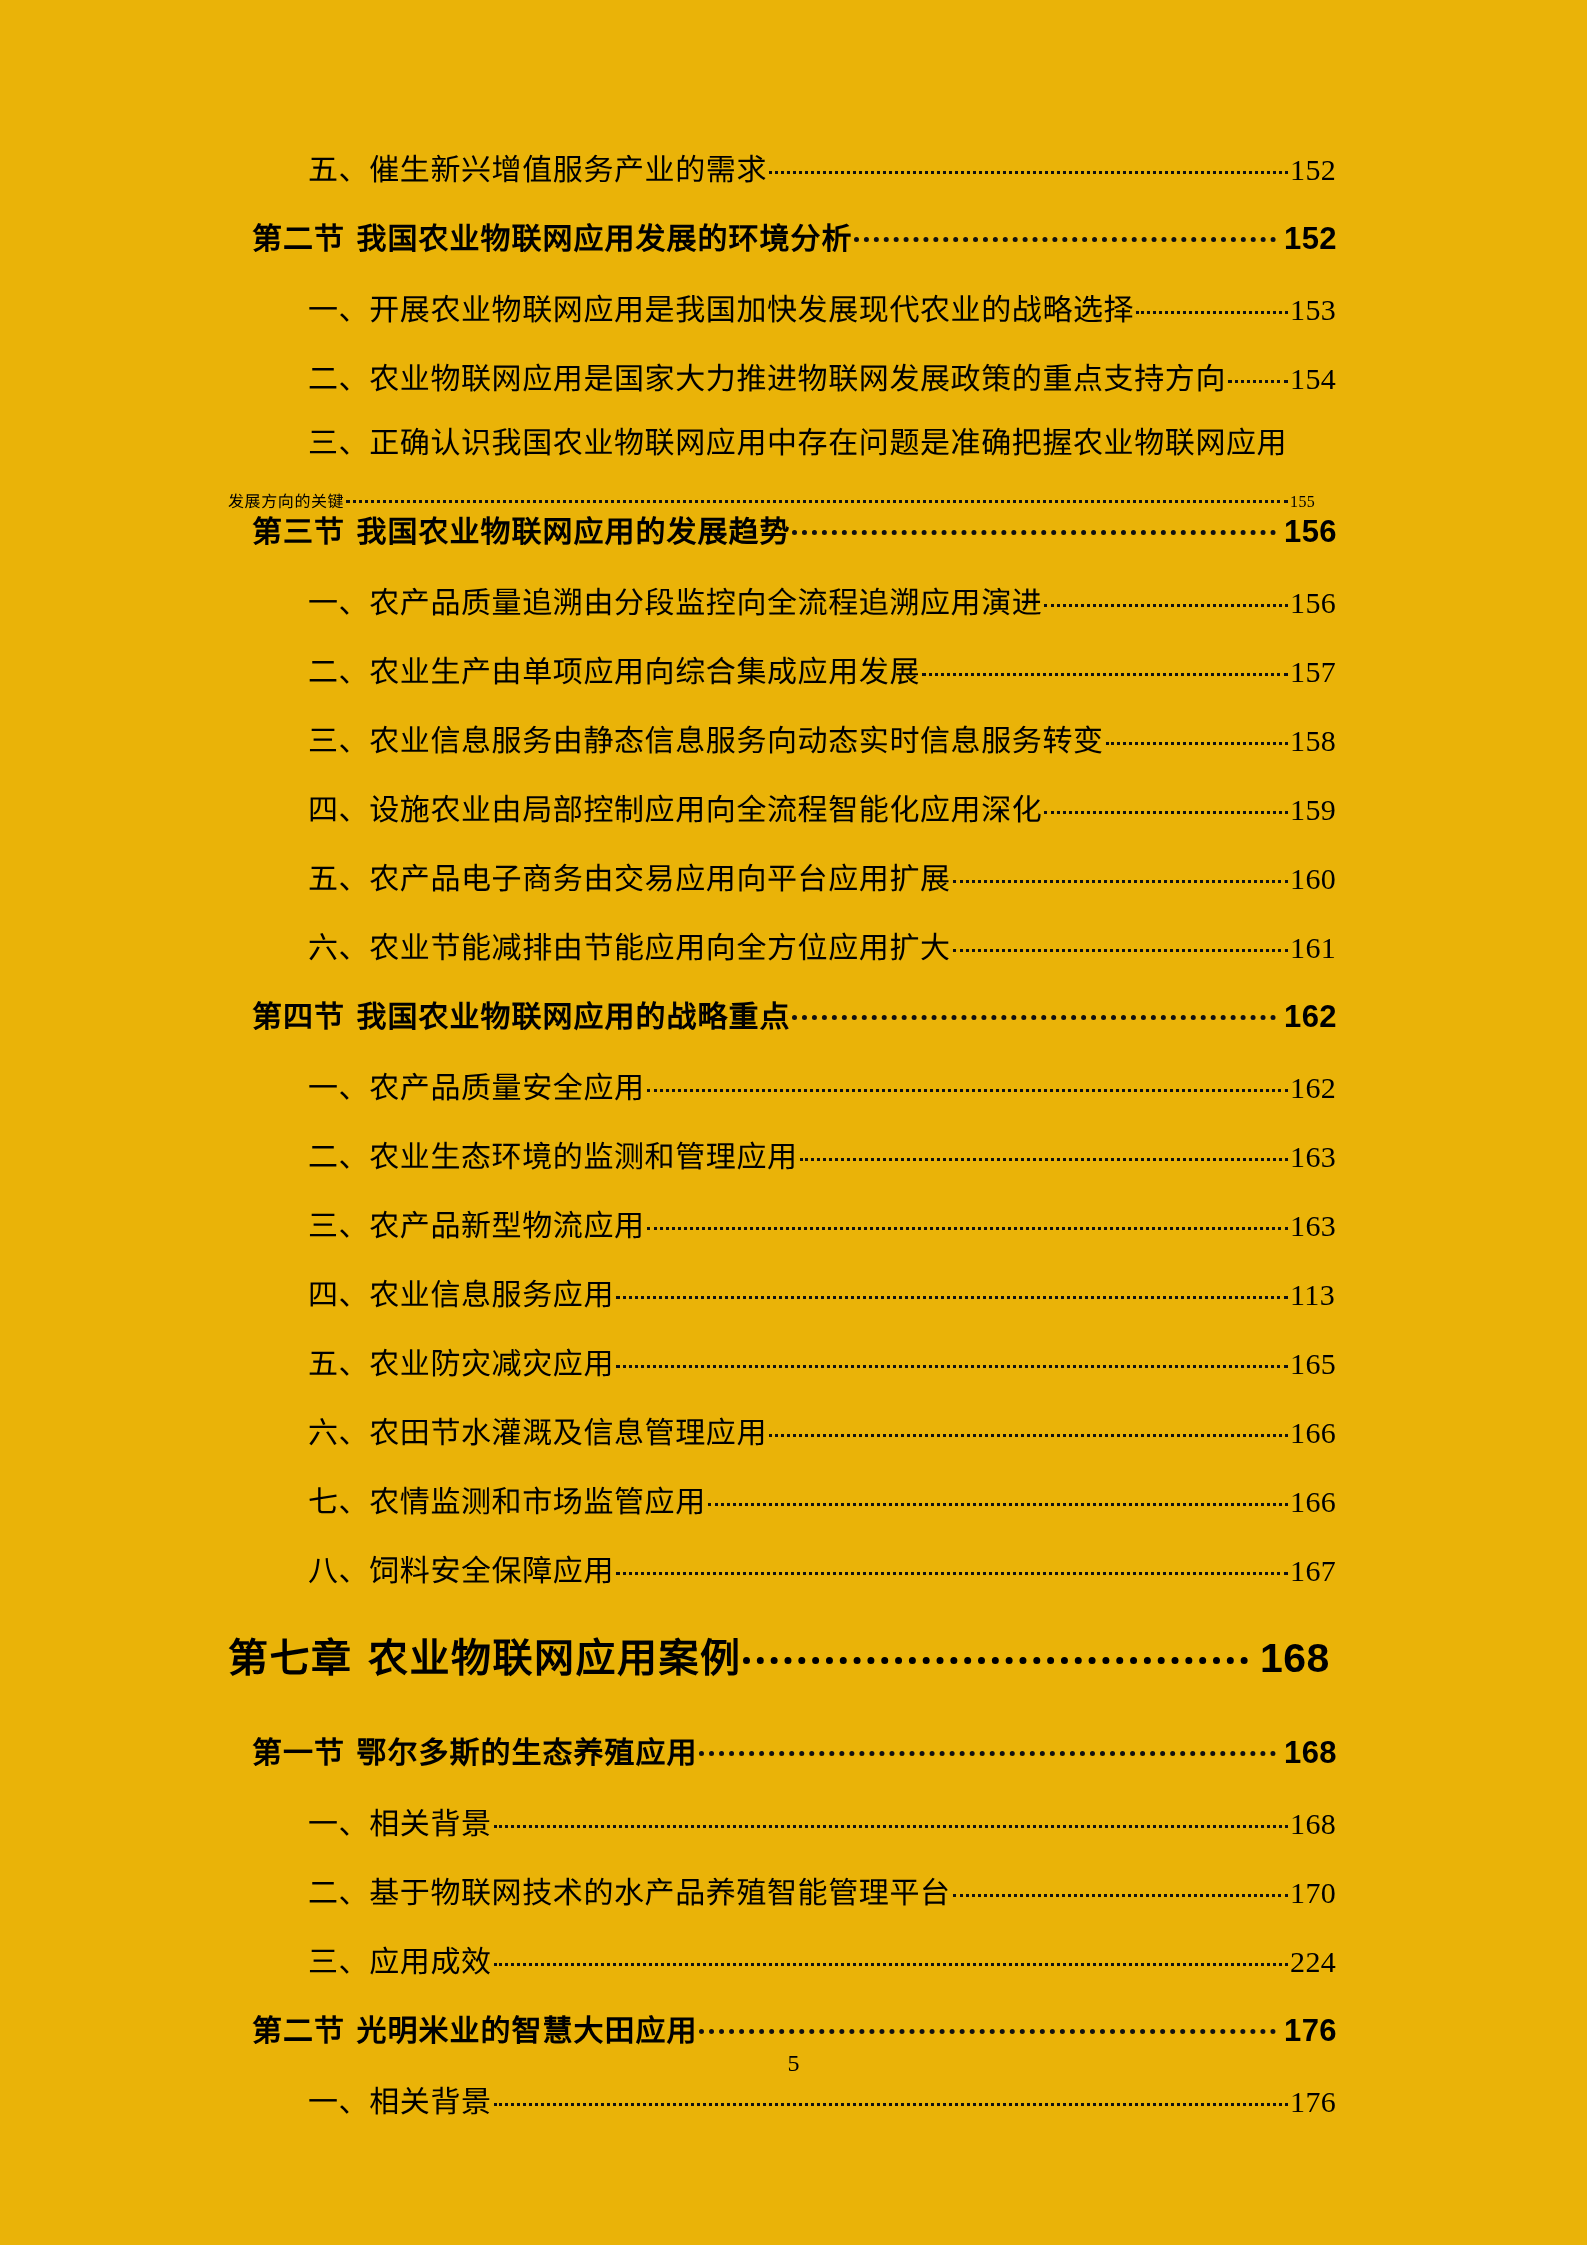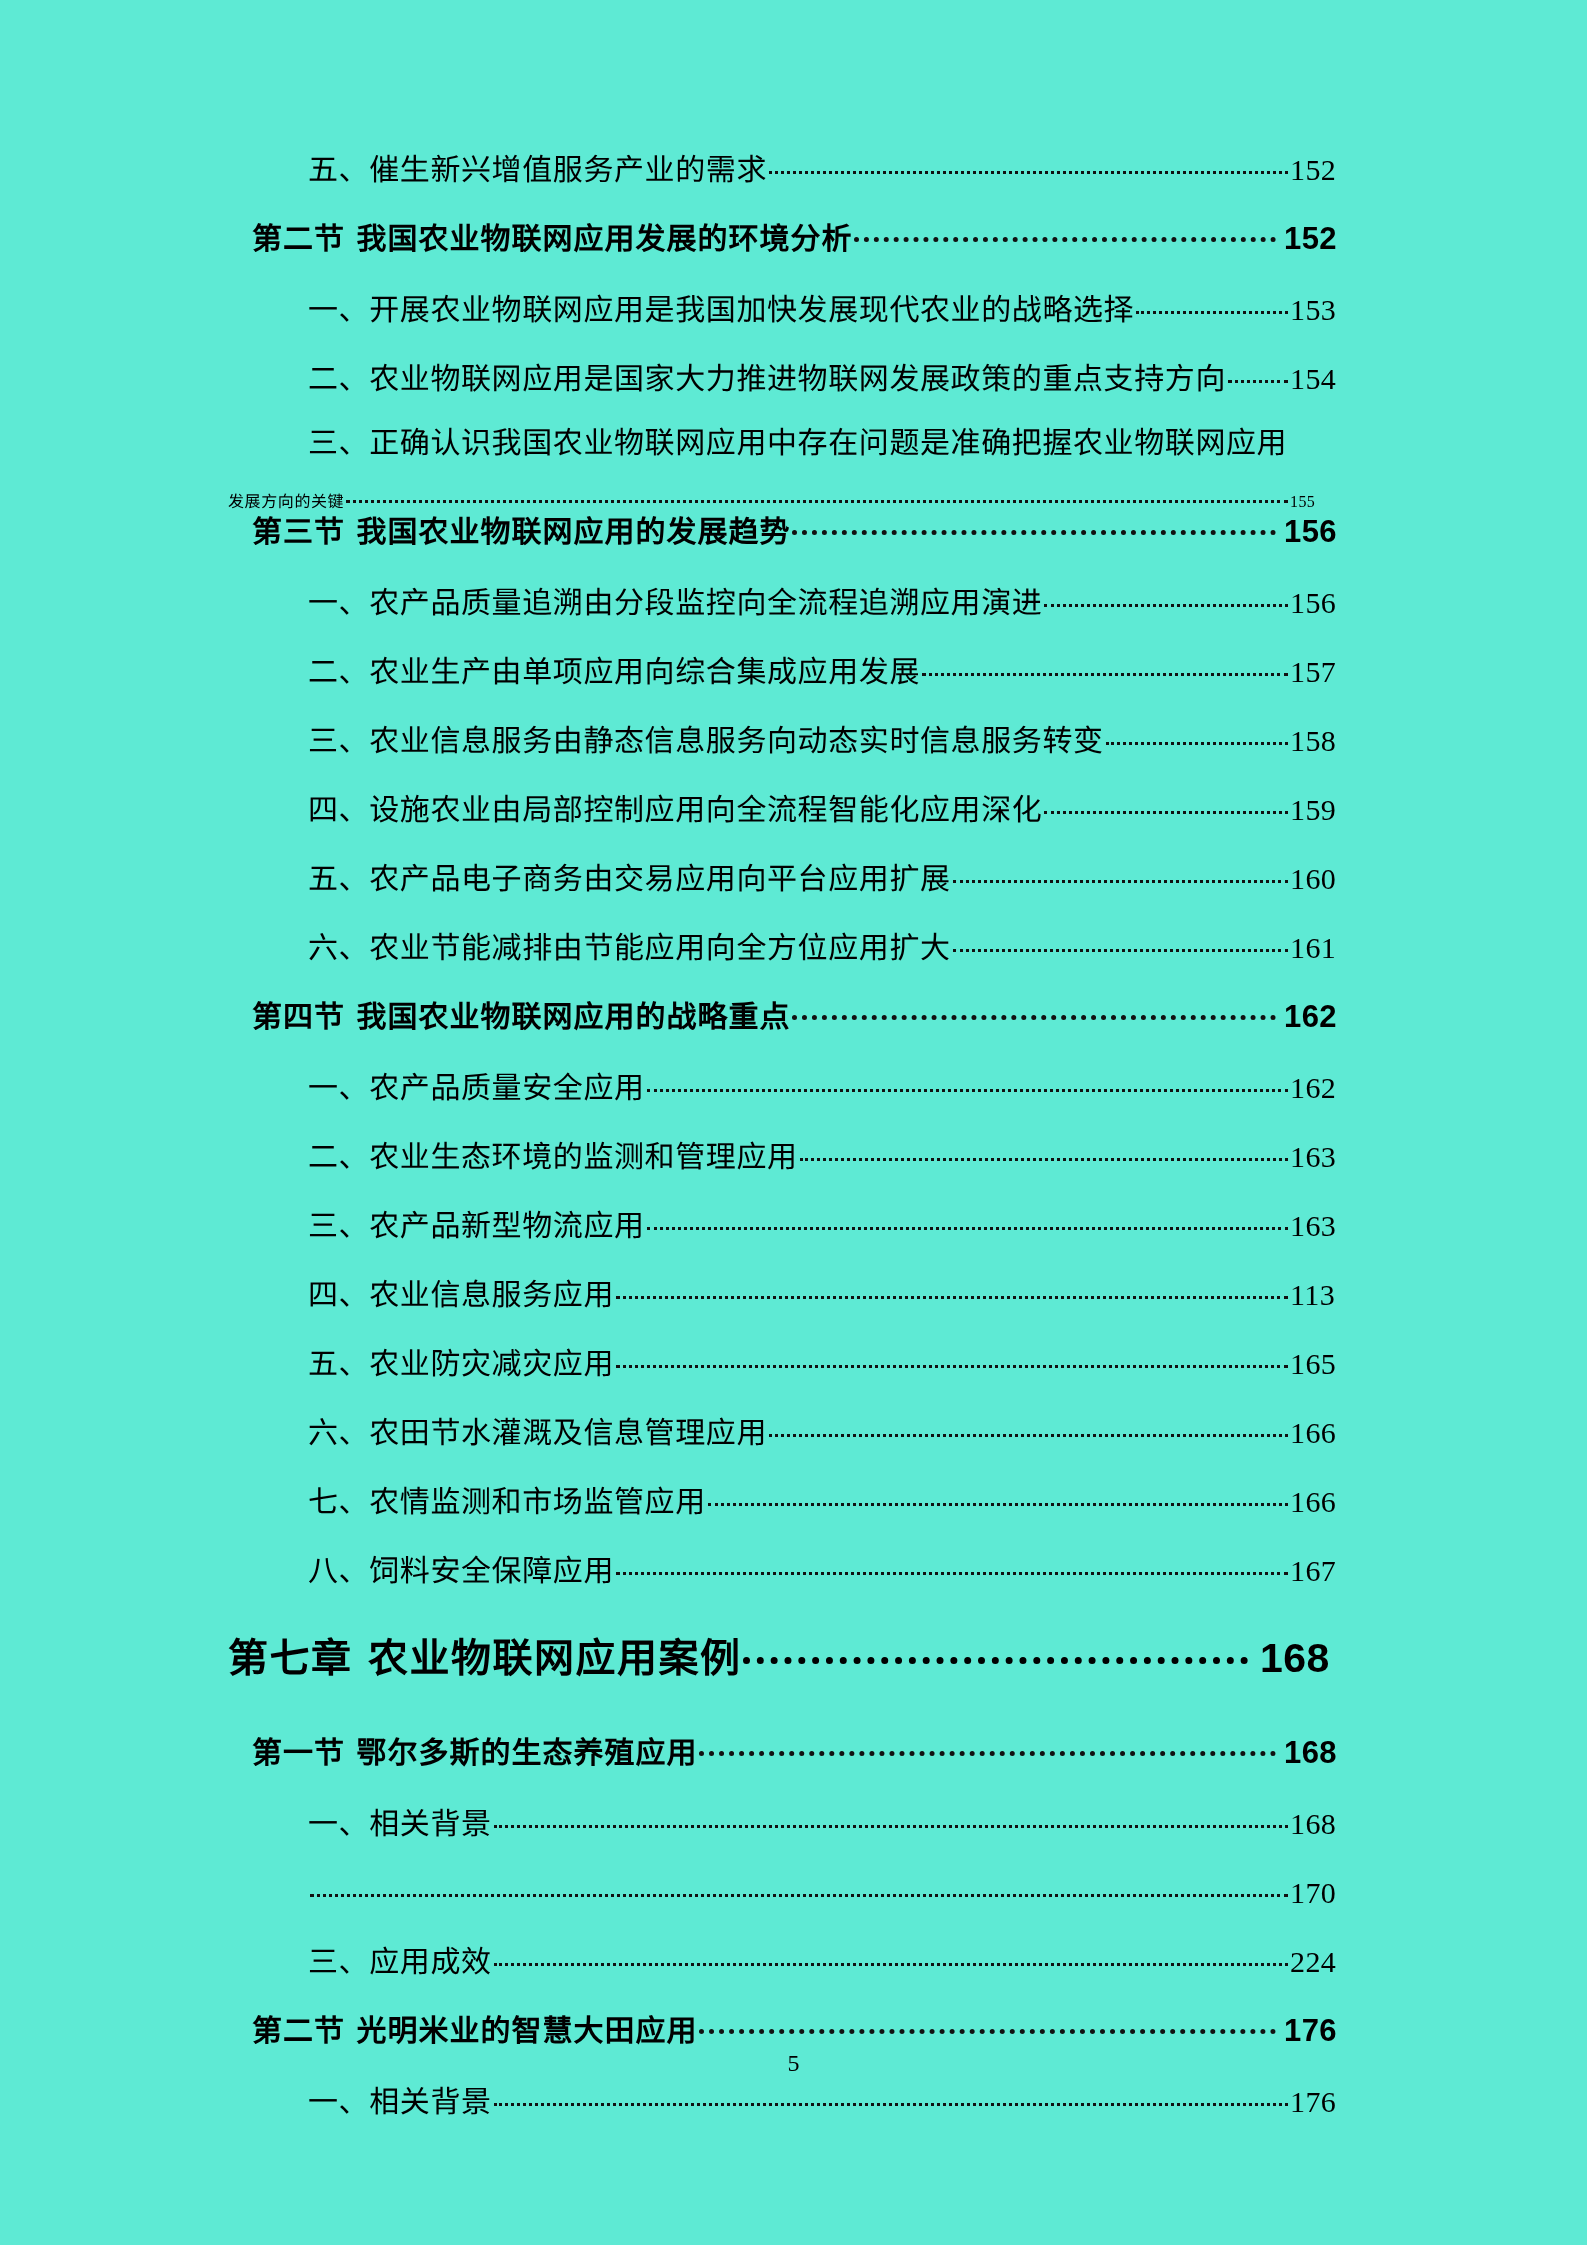--- a/index.html
+++ b/index.html
@@ -6,21 +6,21 @@
   html, body {
     margin: 0;
     padding: 0;
     background: #ffffff;
   }
   .page {
     position: relative;
     width: 1587px;
     height: 2245px;
     margin: 0 auto;
-    background: #5eead4;
+    background: #eab308;
     font-family: "Liberation Serif", "DejaVu Serif", serif;
     color: #000000;
     overflow: hidden;
     box-sizing: border-box;
   }
 
   .toc {
     position: absolute;
     left: 228px;
     top: 150px;
@@ -283,20 +283,21 @@
         <span class="label">第一节  鄂尔多斯的生态养殖应用</span>
         <span class="leader"></span>
         <span class="pageno">168</span>
       </div>
       <div class="row item">
         <span class="label">一、相关背景</span>
         <span class="leader"></span>
         <span class="pageno">168</span>
       </div>
       <div class="row item">
+        <span class="label">二、基于物联网技术的水产品养殖智能管理平台</span>
         <span class="leader"></span>
         <span class="pageno">170</span>
       </div>
       <div class="row item">
         <span class="label">三、应用成效</span>
         <span class="leader"></span>
         <span class="pageno">224</span>
       </div>
       <div class="row section">
         <span class="label">第二节  光明米业的智慧大田应用</span>

